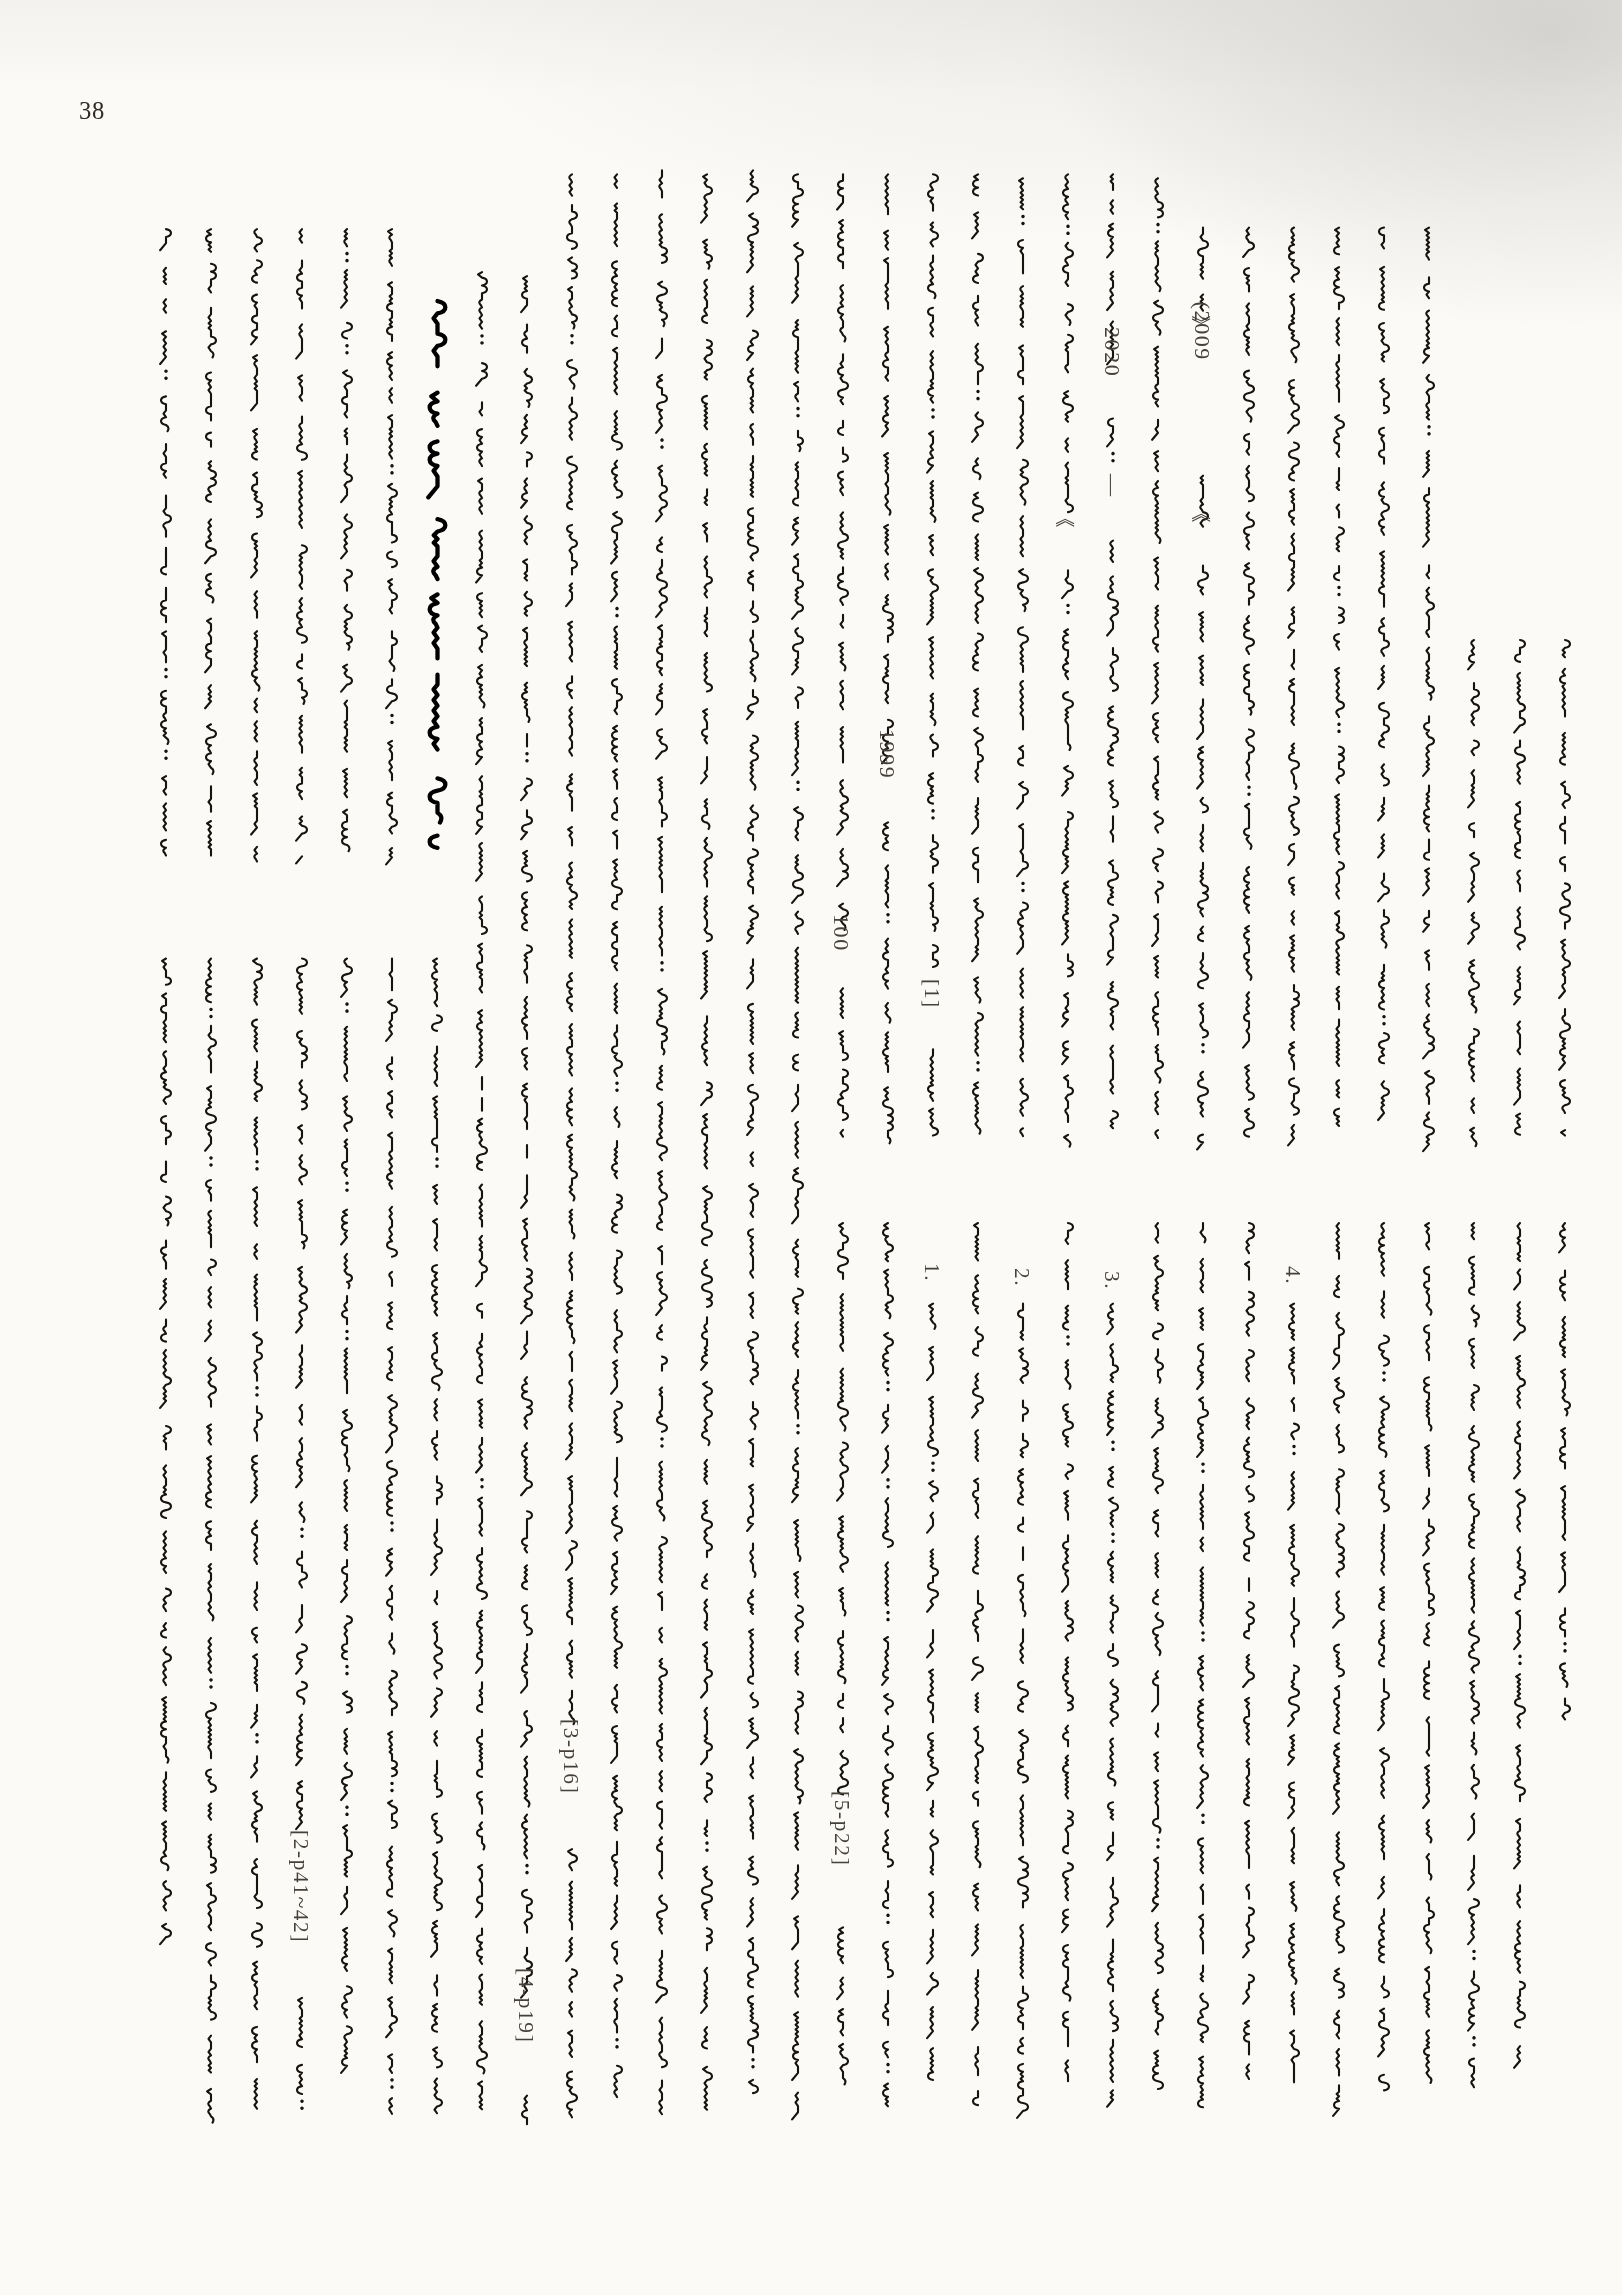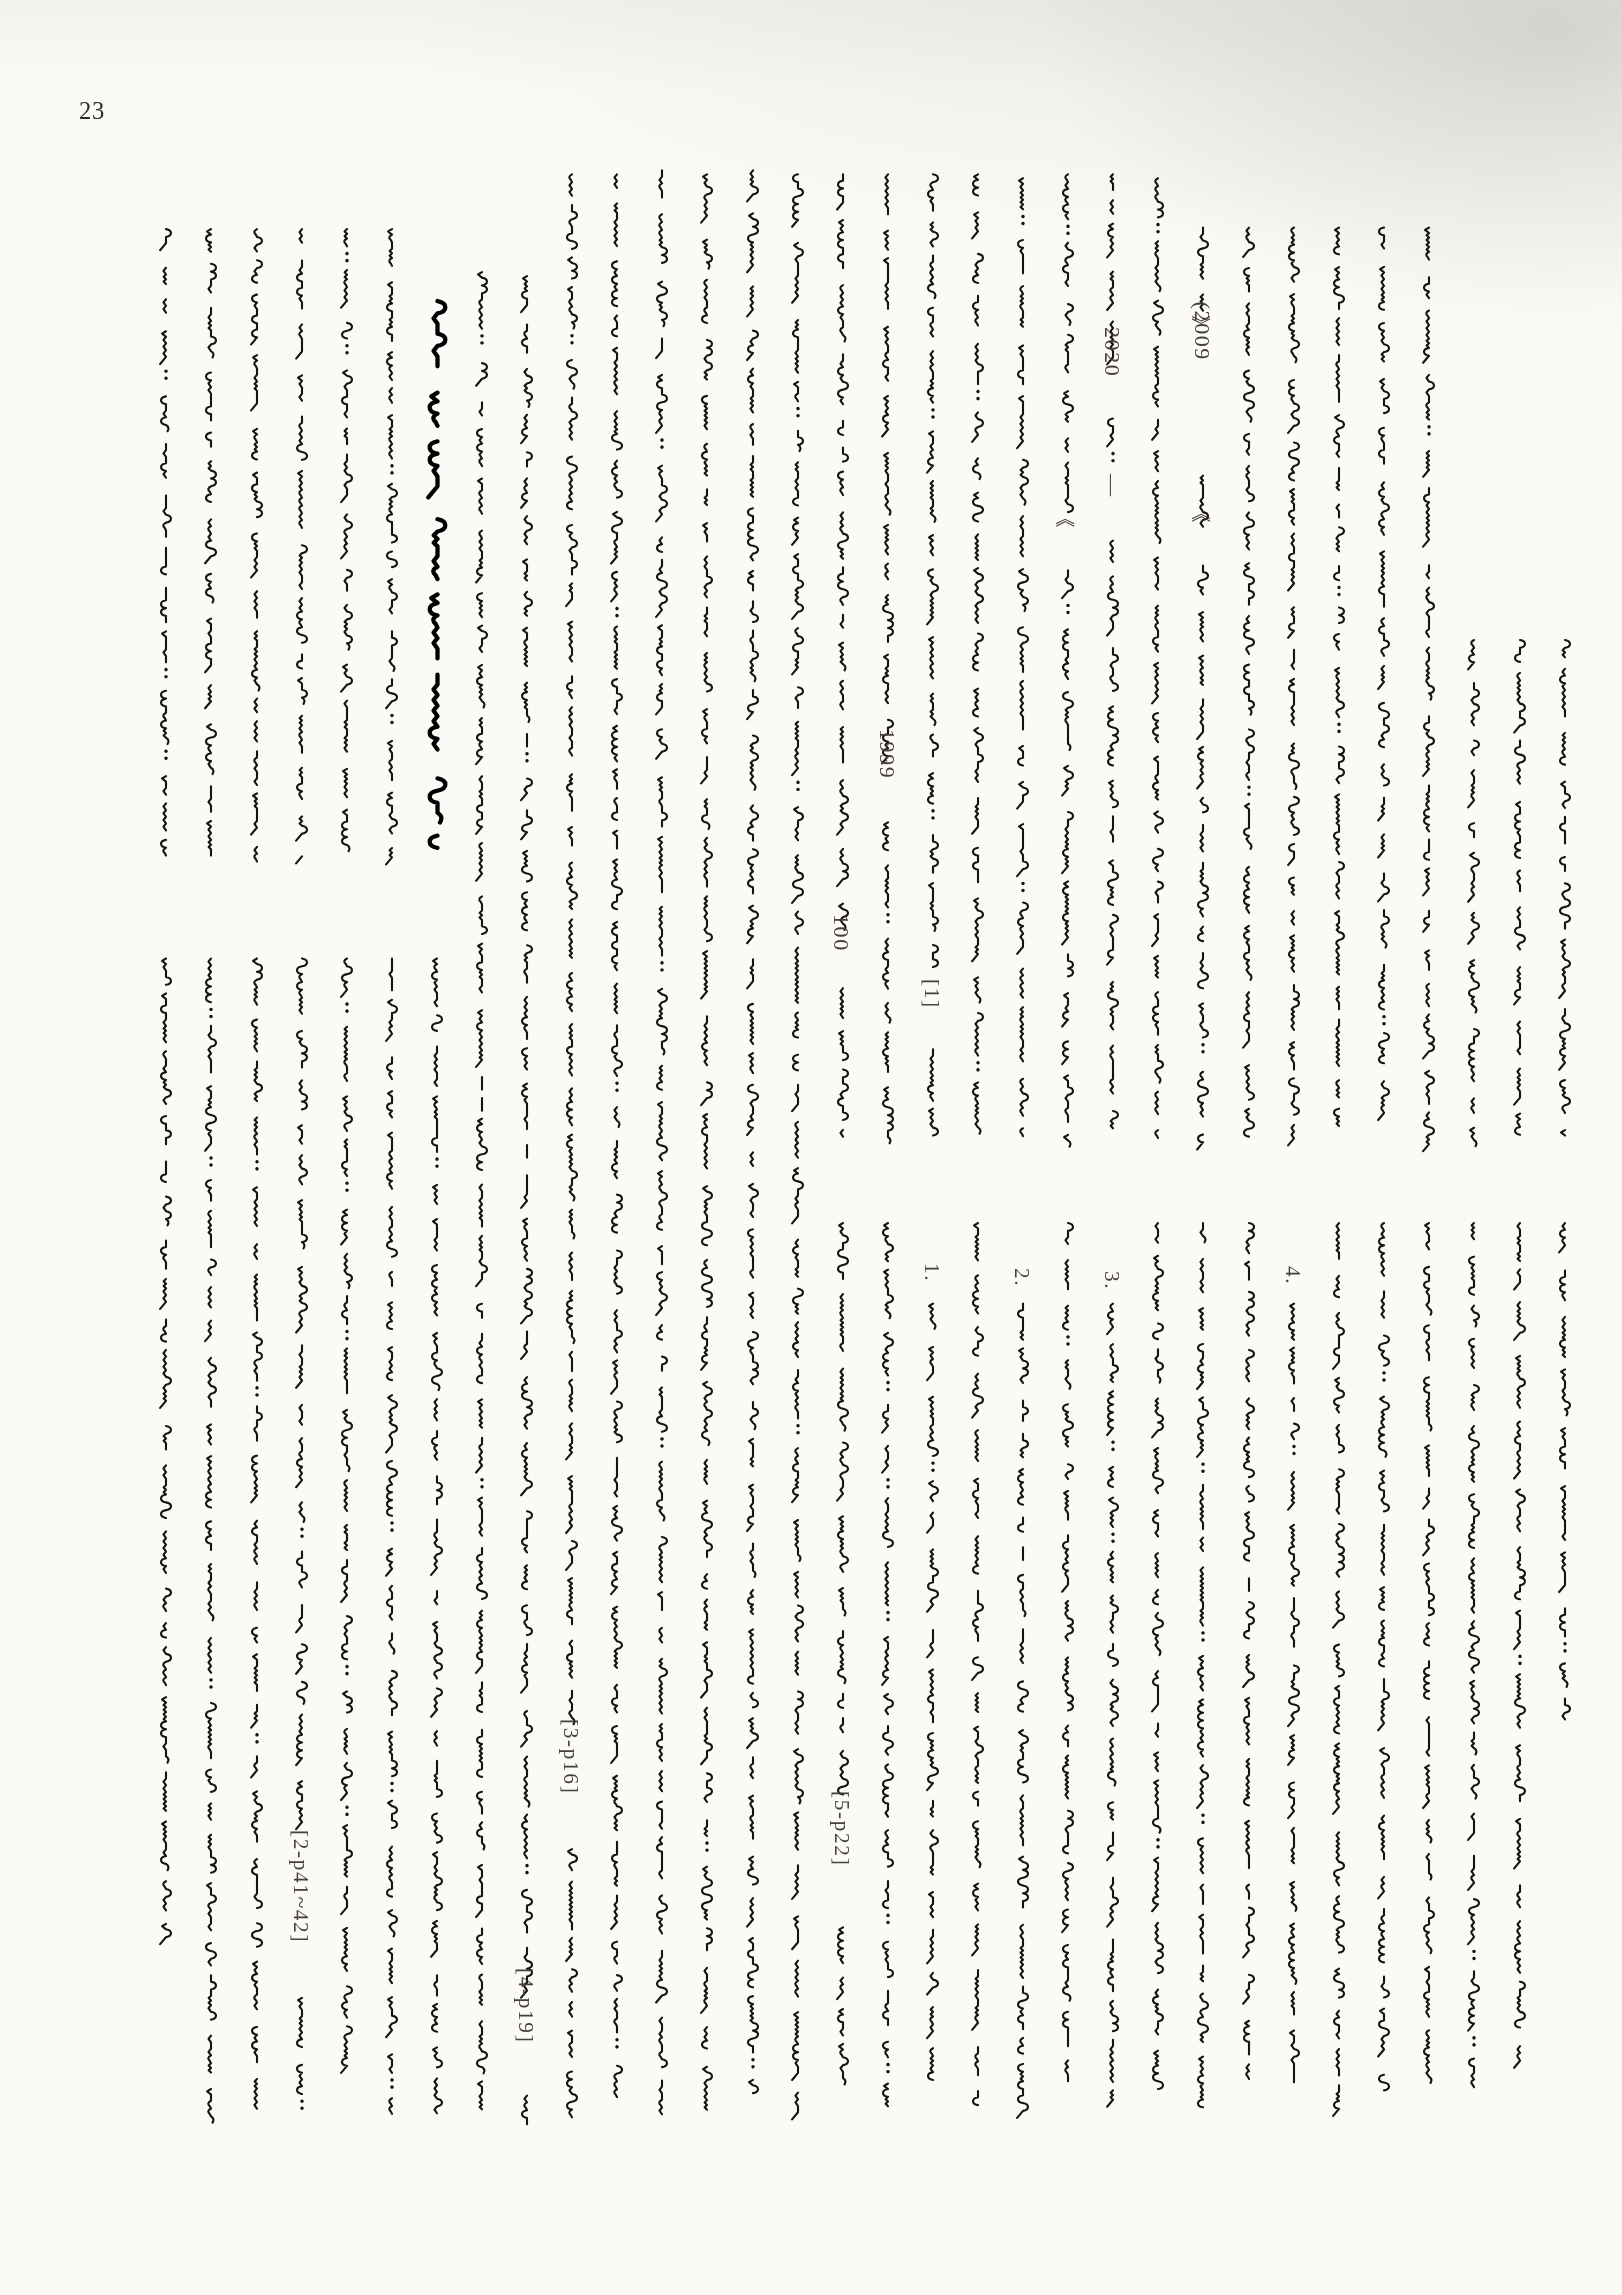--- a/index.html
+++ b/index.html
@@ -24,21 +24,21 @@
     letter-spacing:1.6px;white-space:nowrap;line-height:1;
   }
   .col-layer,.tok-layer{position:absolute;left:0;top:0;width:100%;height:100%;}
   .col-svg{position:absolute;top:0;}
 </style>
 </head>
 <body>
 
 <div class="page">
   <div class="shade"></div>
-  <div class="pagenum" style="left:79px;top:97px;">23</div>
+  <div class="pagenum" style="left:79px;top:97px;">38</div>
   <div class="col-layer" id="columns">
       <svg class="col-svg" width="36" height="2295" viewBox="-23 0 46 2897" style="left: 148px;">
         <path d="M0 275.0 c8.5 1.5 8.5 8.5 0 10.0 l0 8.0 l-7.5 9.0 M0 324.4 l-3.2 4.0 l3.2 4.6 l-3.0 3.0 l3.0 3.0 l-3.0 3.0 l3.0 3.0 M0 364.6 l-3.2 4.0 l3.2 4.6 l-3.2 4.0 l3.2 4.6 M0 405.5 l-5.0 3.0 l5.0 4.0 l-3.2 4.0 l3.2 4.6 l-3.2 4.0 l3.2 4.6 l-3.2 4.0 l3.2 4.6 l-7.5 9.0 M0 488.7 c-8.5 1.5 -8.5 8.5 0 10.0 l0 8.0 l-3.2 4.0 l3.2 4.6 c-8.5 1.5 -8.5 8.5 0 10.0 q5.0 3.0 2.0 8.0 M0 549.5 l0 8.0 l-3.2 4.0 l3.2 4.6 l0 8.0 c-8.5 1.5 -8.5 8.5 0 10.0 l-3.2 4.0 l3.2 4.6 M0 615.4 l0 8.0 l0 8.0 l-3.2 4.0 l3.2 4.6 c8.5 1.5 8.5 8.5 0 10.0 q-6.0 3.0 -1.5 7.0 l1.5 3.0 l0 8.0 M0 682.2 l0 8.0 l0 8.0 l0 8.0 c-8.5 1.5 -8.5 8.5 0 10.0 M0 733.3 l0 8.0 l0 8.0 c-8.5 1.5 -8.5 8.5 0 10.0 c-8.5 1.5 -8.5 8.5 0 10.0 l0 8.0 M0 789.0 l-5.0 3.0 l5.0 4.0 l0 8.0 l0 8.0 l-3.2 4.0 l3.2 4.6 l0 8.0 M0 864.9 c-8.5 1.5 -8.5 8.5 0 10.0 c-8.5 1.5 -8.5 8.5 0 10.0 l0 8.0 q-6.0 3.0 -1.5 7.0 l1.5 3.0 c-8.5 1.5 -8.5 8.5 0 10.0 l-3.0 3.0 l3.0 3.0 l-3.0 3.0 l3.0 3.0 q5.0 3.0 2.0 8.0 M0 974.0 l-5.0 3.0 l5.0 4.0 l0 8.0 l-3.2 4.0 l3.2 4.6 M0 1008.8 l-3.2 4.0 l3.2 4.6 l-3.2 4.0 l3.2 4.6 l-3.2 4.0 l3.2 4.6 l-3.2 4.0 l3.2 4.6 M0 1055.4 c-8.5 1.5 -8.5 8.5 0 10.0 q-6.0 3.0 -1.5 7.0 l1.5 3.0 M0 1085.0 M0 1207.0 l-5.0 3.0 l5.0 4.0 l-3.2 4.0 l3.2 4.6 l0 8.0 c8.5 1.5 8.5 8.5 0 10.0 M0 1251.7 l-5.0 3.0 l5.0 4.0 l0 8.0 c-8.5 1.5 -8.5 8.5 0 10.0 l0 8.0 l-3.2 4.0 l3.2 4.6 l-3.0 3.0 l3.0 3.0 l-3.0 3.0 l3.0 3.0 l-3.2 4.0 l3.2 4.6 M0 1325.6 q-6.0 3.0 -1.5 7.0 l1.5 3.0 l0 8.0 l-3.2 4.0 l3.2 4.6 c-8.5 1.5 -8.5 8.5 0 10.0 l-3.0 3.0 l3.0 3.0 l-3.0 3.0 l3.0 3.0 c8.5 1.5 8.5 8.5 0 10.0 l-3.2 4.0 l3.2 4.6 M0 1408.3 c-8.5 1.5 -8.5 8.5 0 10.0 l0 8.0 c8.5 1.5 8.5 8.5 0 10.0 l0 8.0 M0 1466.5 l0 8.0 l0 8.0 c-8.5 1.5 -8.5 8.5 0 10.0 M0 1511.3 c8.5 1.5 8.5 8.5 0 10.0 l-3.2 4.0 l3.2 4.6 c8.5 1.5 8.5 8.5 0 10.0 q5.0 3.0 2.0 8.0 M0 1567.5 l0 8.0 c-8.5 1.5 -8.5 8.5 0 10.0 q-6.0 3.0 -1.5 7.0 l1.5 3.0 l0 8.0 M0 1616.5 l-3.0 3.0 l3.0 3.0 l-3.0 3.0 l3.0 3.0 l-3.2 4.0 l3.2 4.6 l-3.2 4.0 l3.2 4.6 l-7.5 9.0 M0 1668.5 l0 8.0 q-6.0 3.0 -1.5 7.0 l1.5 3.0 c-8.5 1.5 -8.5 8.5 0 10.0 M0 1707.2 l-3.2 4.0 l3.2 4.6 l-3.2 4.0 l3.2 4.6 l-3.2 4.0 l3.2 4.6 l-3.2 4.0 l3.2 4.6 c8.5 1.5 8.5 8.5 0 10.0 l-3.2 4.0 l3.2 4.6 l-3.0 3.0 l3.0 3.0 l-3.0 3.0 l3.0 3.0 l-7.5 9.0 M0 1804.3 c8.5 1.5 8.5 8.5 0 10.0 l-3.0 3.0 l3.0 3.0 l-3.0 3.0 l3.0 3.0 l0 8.0 M0 1854.7 l-3.2 4.0 l3.2 4.6 l-3.2 4.0 l3.2 4.6 l0 8.0 l-3.0 3.0 l3.0 3.0 l-3.0 3.0 l3.0 3.0 c-8.5 1.5 -8.5 8.5 0 10.0 c8.5 1.5 8.5 8.5 0 10.0 c-8.5 1.5 -8.5 8.5 0 10.0 M0 1939.0 l-3.2 4.0 l3.2 4.6 l-3.2 4.0 l3.2 4.6 l-3.2 4.0 l3.2 4.6 l-3.2 4.0 l3.2 4.6 c-8.5 1.5 -8.5 8.5 0 10.0 l-3.2 4.0 l3.2 4.6 M0 2012.2 c8.5 1.5 8.5 8.5 0 10.0 l-3.2 4.0 l3.2 4.6 q-6.0 3.0 -1.5 7.0 l1.5 3.0 M0 2056.1 l-3.2 4.0 l3.2 4.6 c-8.5 1.5 -8.5 8.5 0 10.0 M0 2086.9 l-3.2 4.0 l3.2 4.6 c8.5 1.5 8.5 8.5 0 10.0 q-6.0 3.0 -1.5 7.0 l1.5 3.0 q-6.0 3.0 -1.5 7.0 l1.5 3.0 q-6.0 3.0 -1.5 7.0 l1.5 3.0 M0 2150.8 l-5.0 3.0 l5.0 4.0 l-3.0 3.0 l3.0 3.0 l-3.0 3.0 l3.0 3.0 l-3.0 3.0 l3.0 3.0 l-3.0 3.0 l3.0 3.0 c-8.5 1.5 -8.5 8.5 0 10.0 c-8.5 1.5 -8.5 8.5 0 10.0 l0 8.0 l-3.2 4.0 l3.2 4.6 l0 8.0 q5.0 3.0 2.0 8.0 M0 2246.9 l0 8.0 l-3.2 4.0 l3.2 4.6 l-3.2 4.0 l3.2 4.6 l-3.0 3.0 l3.0 3.0 l-3.0 3.0 l3.0 3.0 l-3.0 3.0 l3.0 3.0 l-3.0 3.0 l3.0 3.0 M0 2309.7 l-5.0 3.0 l5.0 4.0 l-3.0 3.0 l3.0 3.0 l-3.0 3.0 l3.0 3.0 l-3.2 4.0 l3.2 4.6 l0 8.0 l-3.2 4.0 l3.2 4.6 c-8.5 1.5 -8.5 8.5 0 10.0 q5.0 3.0 2.0 8.0 M0 2386.0 q-6.0 3.0 -1.5 7.0 l1.5 3.0 c8.5 1.5 8.5 8.5 0 10.0 l-3.2 4.0 l3.2 4.6 l-3.2 4.0 l3.2 4.6 M0 2440.5 l-5.0 3.0 l5.0 4.0 c8.5 1.5 8.5 8.5 0 10.0 l-7.5 9.0 M0 2460.0 " fill="none" stroke="#17140f" stroke-width="2.7" stroke-linecap="round" stroke-linejoin="round"></path>
         <path d="M0 454.3 a2.2 2.2 0 1 0 0.01 0 M0 463.3 a2.2 2.2 0 1 0 0.01 0 M0 835.6 a2.2 2.2 0 1 0 0.01 0 M0 844.6 a2.2 2.2 0 1 0 0.01 0 M0 939.9 a2.2 2.2 0 1 0 0.01 0 M0 948.9 a2.2 2.2 0 1 0 0.01 0 " fill="#17140f" stroke="none"></path>
       </svg>
       <svg class="col-svg" width="36" height="2295" viewBox="-23 0 46 2897" style="left: 193px;">
         <path d="M0 275.0 l-5.0 3.0 l5.0 4.0 c-8.5 1.5 -8.5 8.5 0 10.0 l-3.0 3.0 l3.0 3.0 l-3.0 3.0 l3.0 3.0 M0 319.3 c8.5 1.5 8.5 8.5 0 10.0 c8.5 1.5 8.5 8.5 0 10.0 l0 8.0 l-3.2 4.0 l3.2 4.6 M0 375.7 l0 8.0 l-3.2 4.0 l3.2 4.6 l-3.0 3.0 l3.0 3.0 l-3.0 3.0 l3.0 3.0 l0 8.0 c8.5 1.5 8.5 8.5 0 10.0 l-3.2 4.0 l3.2 4.6 q5.0 3.0 2.0 8.0 M0 458.2 c-8.5 1.5 -8.5 8.5 0 10.0 l-3.2 4.0 l3.2 4.6 l-3.2 4.0 l3.2 4.6 l0 8.0 l0 8.0 c-8.5 1.5 -8.5 8.5 0 10.0 l0 8.0 M0 535.1 c-8.5 1.5 -8.5 8.5 0 10.0 l0 8.0 M0 571.6 l-3.0 3.0 l3.0 3.0 l-3.0 3.0 l3.0 3.0 c8.5 1.5 8.5 8.5 0 10.0 c8.5 1.5 8.5 8.5 0 10.0 q-6.0 3.0 -1.5 7.0 l1.5 3.0 c-8.5 1.5 -8.5 8.5 0 10.0 M0 645.8 l-3.2 4.0 l3.2 4.6 q-6.0 3.0 -1.5 7.0 l1.5 3.0 l-3.2 4.0 l3.2 4.6 c-8.5 1.5 -8.5 8.5 0 10.0 c8.5 1.5 8.5 8.5 0 10.0 l-7.5 9.0 M0 715.5 c-8.5 1.5 -8.5 8.5 0 10.0 l-3.2 4.0 l3.2 4.6 c-8.5 1.5 -8.5 8.5 0 10.0 q5.0 3.0 2.0 8.0 M0 772.7 l-5.0 3.0 l5.0 4.0 l0 8.0 l-3.2 4.0 l3.2 4.6 l0 8.0 c-8.5 1.5 -8.5 8.5 0 10.0 c-8.5 1.5 -8.5 8.5 0 10.0 l0 8.0 l-7.5 9.0 M0 857.7 l-3.2 4.0 l3.2 4.6 l-3.0 3.0 l3.0 3.0 l-3.0 3.0 l3.0 3.0 l-7.5 9.0 M0 907.7 l-5.0 3.0 l5.0 4.0 c8.5 1.5 8.5 8.5 0 10.0 c-8.5 1.5 -8.5 8.5 0 10.0 q-6.0 3.0 -1.5 7.0 l1.5 3.0 c-8.5 1.5 -8.5 8.5 0 10.0 l-3.2 4.0 l3.2 4.6 q5.0 3.0 2.0 8.0 M0 986.9 l0 8.0 l0 8.0 l-3.2 4.0 l3.2 4.6 l0 8.0 M0 1031.3 l-5.0 3.0 l5.0 4.0 l-3.2 4.0 l3.2 4.6 l-3.2 4.0 l3.2 4.6 l-3.0 3.0 l3.0 3.0 l-3.0 3.0 l3.0 3.0 l0 8.0 M0 1085.0 M0 1207.0 l-3.2 4.0 l3.2 4.6 l-3.2 4.0 l3.2 4.6 l-3.2 4.0 l3.2 4.6 c-8.5 1.5 -8.5 8.5 0 10.0 c-8.5 1.5 -8.5 8.5 0 10.0 c-8.5 1.5 -8.5 8.5 0 10.0 M0 1292.9 l0 8.0 l-3.2 4.0 l3.2 4.6 c8.5 1.5 8.5 8.5 0 10.0 l-3.2 4.0 l3.2 4.6 l-3.2 4.0 l3.2 4.6 l0 8.0 l0 8.0 M0 1370.0 l-5.0 3.0 l5.0 4.0 l0 8.0 l-3.0 3.0 l3.0 3.0 l-3.0 3.0 l3.0 3.0 c-8.5 1.5 -8.5 8.5 0 10.0 c8.5 1.5 8.5 8.5 0 10.0 c-8.5 1.5 -8.5 8.5 0 10.0 l-3.2 4.0 l3.2 4.6 l0 8.0 l-7.5 9.0 M0 1490.0 c-8.5 1.5 -8.5 8.5 0 10.0 l-3.2 4.0 l3.2 4.6 l0 8.0 M0 1529.4 q-6.0 3.0 -1.5 7.0 l1.5 3.0 l-3.2 4.0 l3.2 4.6 l-3.0 3.0 l3.0 3.0 l-3.0 3.0 l3.0 3.0 l0 8.0 l0 8.0 M0 1591.6 c8.5 1.5 8.5 8.5 0 10.0 q-6.0 3.0 -1.5 7.0 l1.5 3.0 M0 1627.0 l-3.2 4.0 l3.2 4.6 l-3.2 4.0 l3.2 4.6 l-3.2 4.0 l3.2 4.6 M0 1669.8 l-3.2 4.0 l3.2 4.6 l-3.2 4.0 l3.2 4.6 l-7.5 9.0 M0 1717.3 l-3.2 4.0 l3.2 4.6 c8.5 1.5 8.5 8.5 0 10.0 l-3.2 4.0 l3.2 4.6 l-3.2 4.0 l3.2 4.6 c8.5 1.5 8.5 8.5 0 10.0 l-3.2 4.0 l3.2 4.6 l0 8.0 M0 1802.4 l-5.0 3.0 l5.0 4.0 q-6.0 3.0 -1.5 7.0 l1.5 3.0 l-3.2 4.0 l3.2 4.6 M0 1842.9 l-5.0 3.0 l5.0 4.0 l-3.2 4.0 l3.2 4.6 q-6.0 3.0 -1.5 7.0 l1.5 3.0 q-6.0 3.0 -1.5 7.0 l1.5 3.0 q-6.0 3.0 -1.5 7.0 l1.5 3.0 c-8.5 1.5 -8.5 8.5 0 10.0 c-8.5 1.5 -8.5 8.5 0 10.0 M0 1926.2 c-8.5 1.5 -8.5 8.5 0 10.0 l-3.2 4.0 l3.2 4.6 c-8.5 1.5 -8.5 8.5 0 10.0 l0 8.0 M0 1980.8 l-3.0 3.0 l3.0 3.0 l-3.0 3.0 l3.0 3.0 l0 8.0 l-3.2 4.0 l3.2 4.6 q-6.0 3.0 -1.5 7.0 l1.5 3.0 l0 8.0 l-3.2 4.0 l3.2 4.6 l-3.2 4.0 l3.2 4.6 q5.0 3.0 2.0 8.0 M0 2075.2 l-3.2 4.0 l3.2 4.6 l-3.2 4.0 l3.2 4.6 q-6.0 3.0 -1.5 7.0 l1.5 3.0 l-3.2 4.0 l3.2 4.6 l-3.2 4.0 l3.2 4.6 M0 2158.2 c8.5 1.5 8.5 8.5 0 10.0 c-8.5 1.5 -8.5 8.5 0 10.0 l-3.2 4.0 l3.2 4.6 l-3.0 3.0 l3.0 3.0 l-3.0 3.0 l3.0 3.0 l-3.0 3.0 l3.0 3.0 l-3.0 3.0 l3.0 3.0 q-6.0 3.0 -1.5 7.0 l1.5 3.0 l0 8.0 M0 2243.3 c-8.5 1.5 -8.5 8.5 0 10.0 l-3.2 4.0 l3.2 4.6 c8.5 1.5 8.5 8.5 0 10.0 M0 2286.7 l-3.0 3.0 l3.0 3.0 l-3.0 3.0 l3.0 3.0 l-3.2 4.0 l3.2 4.6 M0 2326.5 l-3.0 3.0 l3.0 3.0 l-3.0 3.0 l3.0 3.0 l-3.2 4.0 l3.2 4.6 l0 8.0 c8.5 1.5 8.5 8.5 0 10.0 c8.5 1.5 8.5 8.5 0 10.0 M0 2388.4 l-5.0 3.0 l5.0 4.0 l0 8.0 c8.5 1.5 8.5 8.5 0 10.0 q-6.0 3.0 -1.5 7.0 l1.5 3.0 l-3.2 4.0 l3.2 4.6 l0 8.0 l-3.2 4.0 l3.2 4.6 M0 2465.1 c-8.5 1.5 -8.5 8.5 0 10.0 c8.5 1.5 8.5 8.5 0 10.0 l-3.2 4.0 l3.2 4.6 M0 2506.3 l0 8.0 c8.5 1.5 8.5 8.5 0 10.0 l0 8.0 l-3.0 3.0 l3.0 3.0 l-3.0 3.0 l3.0 3.0 l-3.2 4.0 l3.2 4.6 c8.5 1.5 8.5 8.5 0 10.0 M0 2583.4 l-3.2 4.0 l3.2 4.6 l0 8.0 l-3.2 4.0 l3.2 4.6 q-6.0 3.0 -1.5 7.0 l1.5 3.0 l-3.0 3.0 l3.0 3.0 l-3.0 3.0 l3.0 3.0 M0 2651.5 l-5.0 3.0 l5.0 4.0 l0 8.0 q-6.0 3.0 -1.5 7.0 l1.5 3.0 q-6.0 3.0 -1.5 7.0 l1.5 3.0 q5.0 3.0 2.0 8.0 M0 2695.0 " fill="none" stroke="#17140f" stroke-width="2.7" stroke-linecap="round" stroke-linejoin="round"></path>
         <path d="M0 1269.8 a2.2 2.2 0 1 0 0.01 0 M0 1278.8 a2.2 2.2 0 1 0 0.01 0 M0 1459.6 a2.2 2.2 0 1 0 0.01 0 M0 1468.6 a2.2 2.2 0 1 0 0.01 0 M0 2126.6 a2.2 2.2 0 1 0 0.01 0 M0 2135.6 a2.2 2.2 0 1 0 0.01 0 " fill="#17140f" stroke="none"></path>
       </svg>
       <svg class="col-svg" width="36" height="2295" viewBox="-23 0 46 2897" style="left: 239px;">

